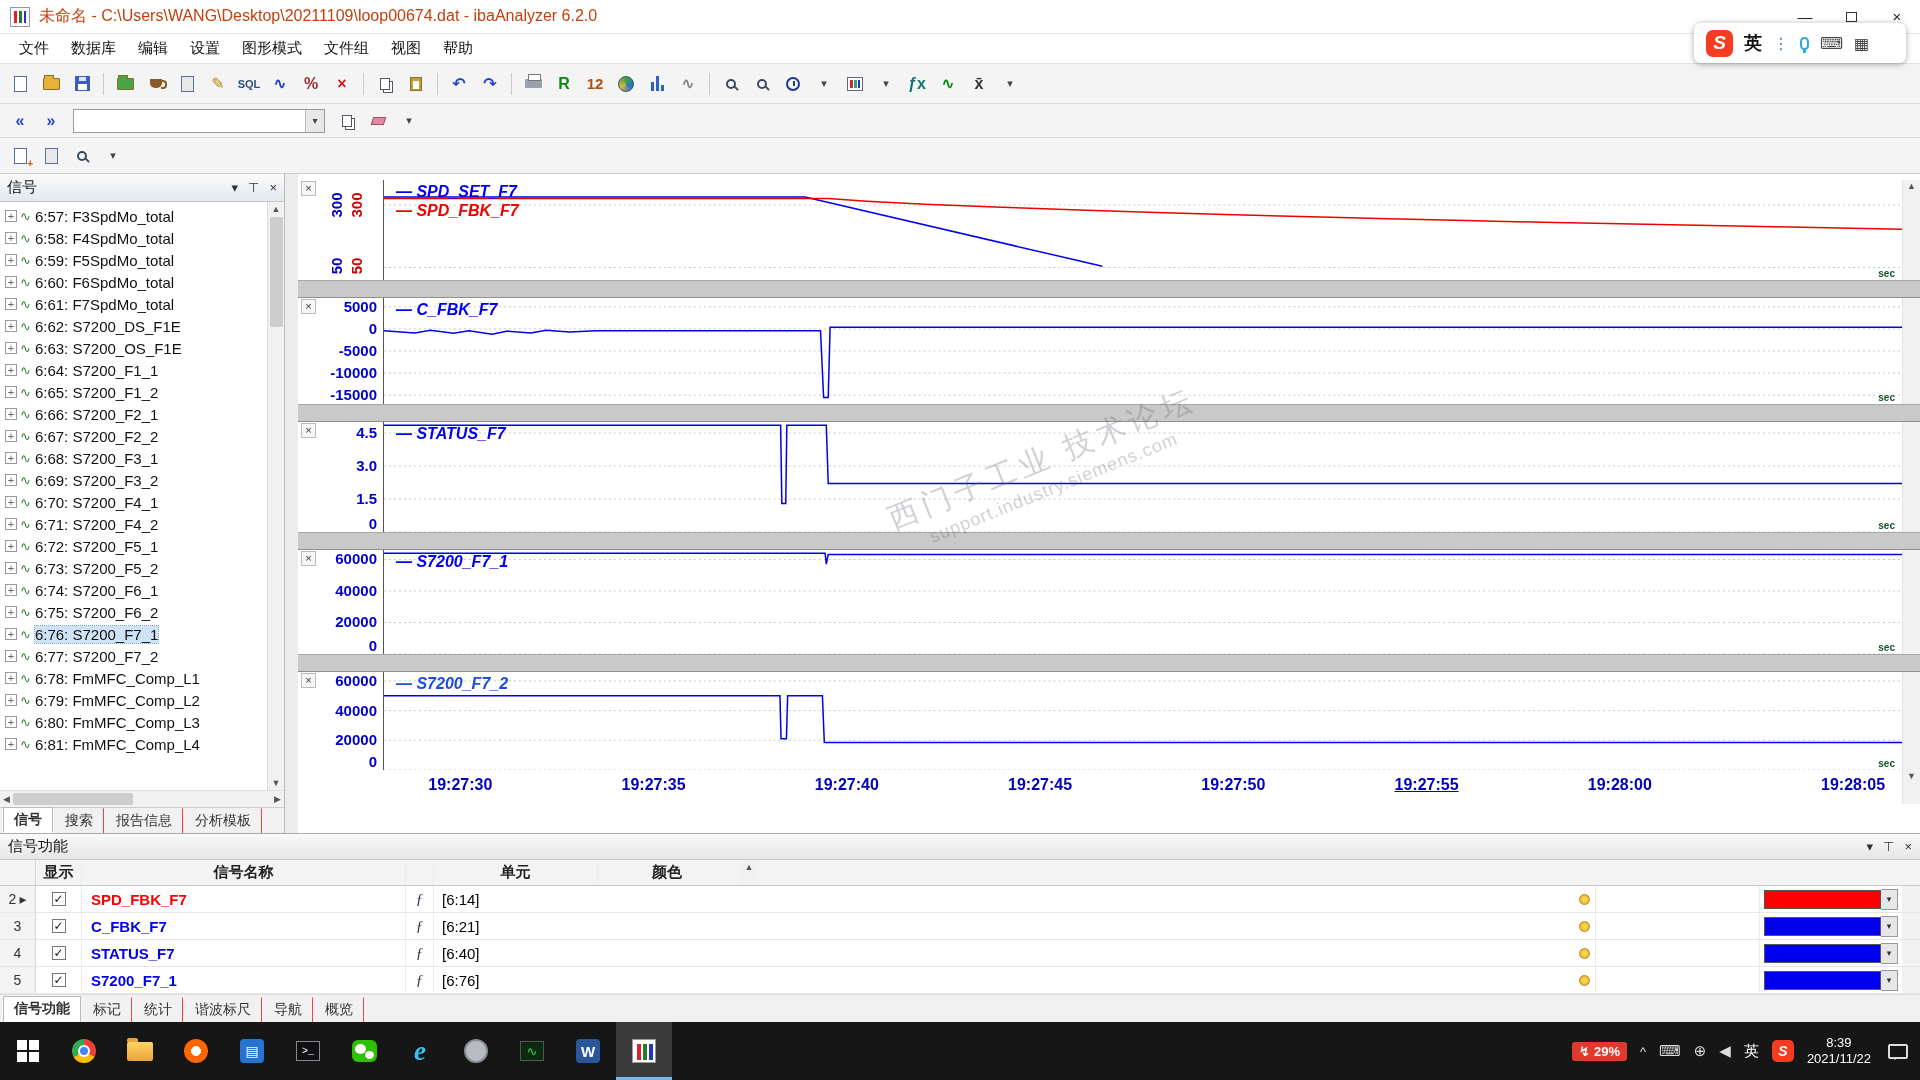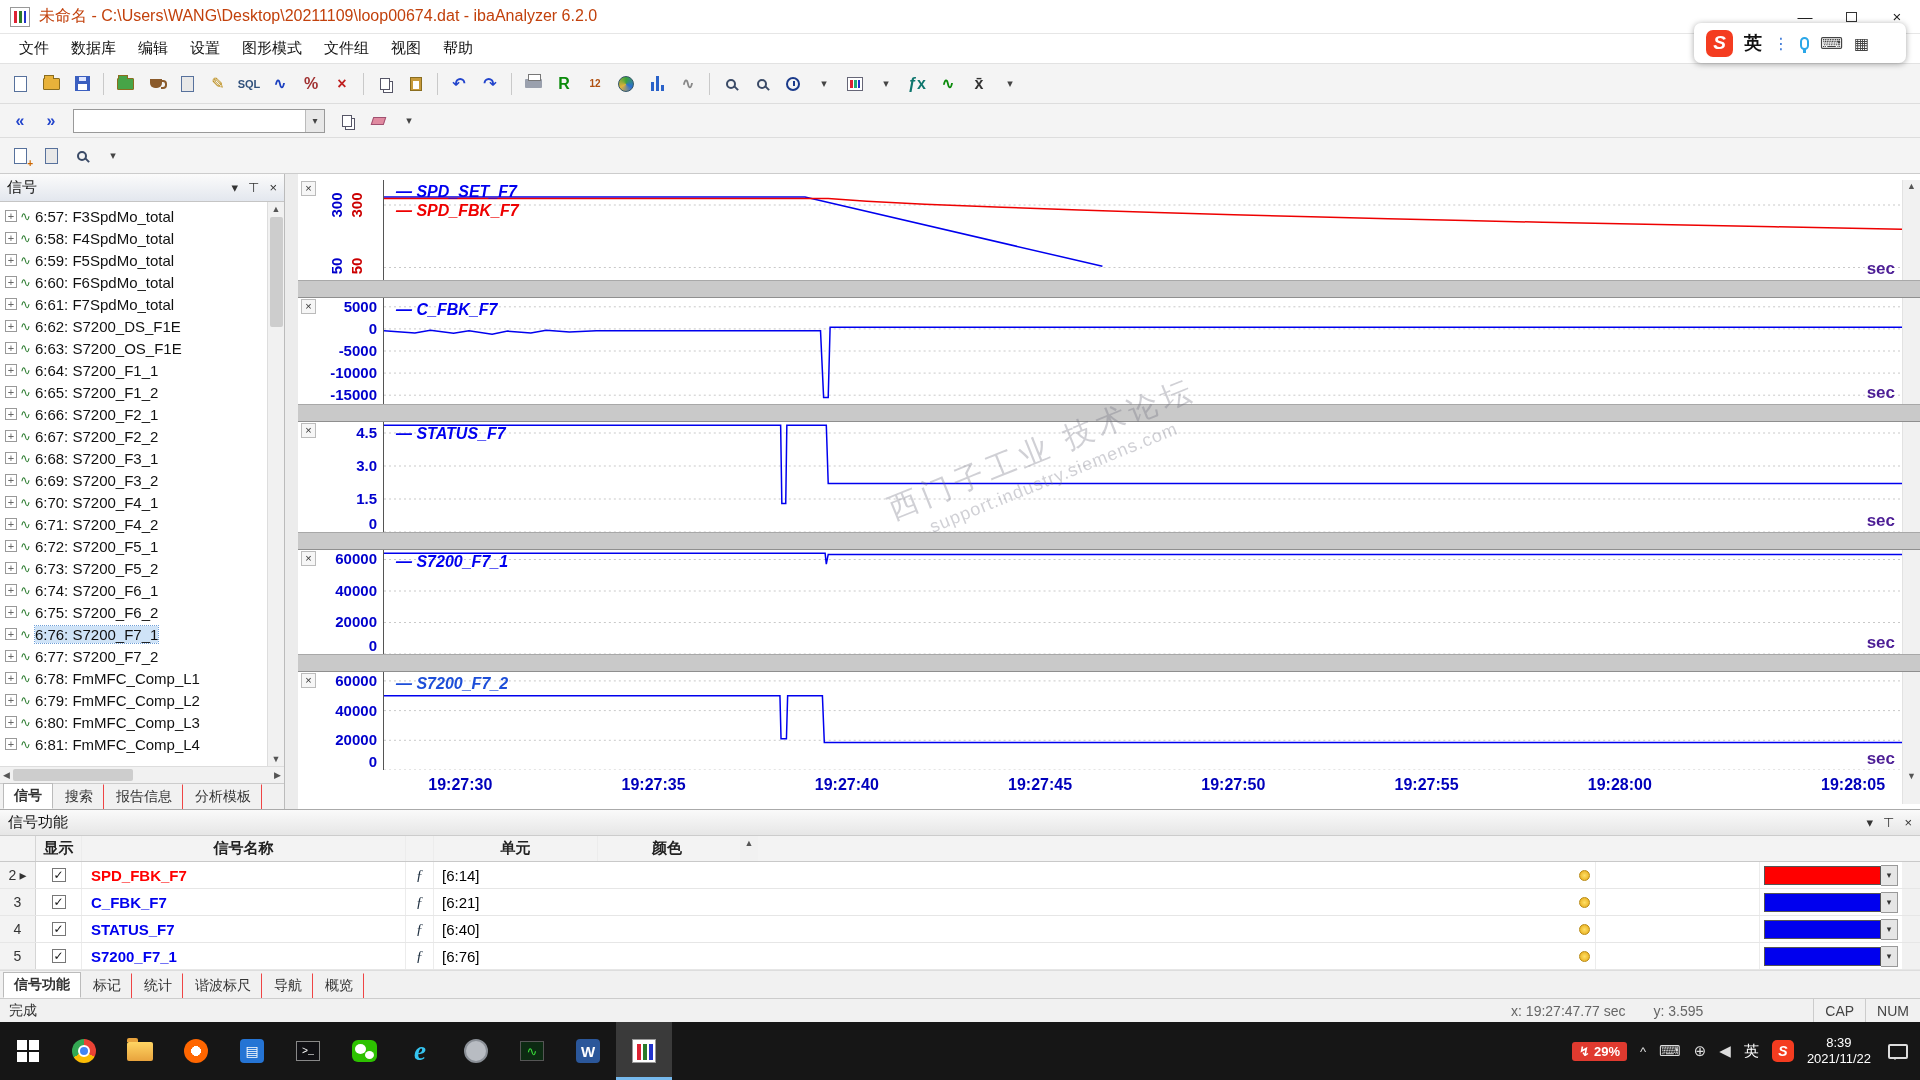--- a/index.html
+++ b/index.html
@@ -96,21 +96,21 @@
   .gutter{width:85px;flex:0 0 85px;position:relative;background:#fff;}
   .panel-close{position:absolute;left:3px;top:1px;width:15px;height:15px;border:1px solid #bbb;background:#f6f6f6;font-size:11px;line-height:13px;text-align:center;color:#333;}
   .ytick{position:absolute;font-size:15px;font-weight:bold;white-space:nowrap;}
   .ytick.rot{transform:translate(-50%,-50%) rotate(-90deg);}
   .ytick.hz{right:6px;text-align:right;left:auto;}
   .plot{flex:1;position:relative;border-left:1px solid #555;min-width:0;overflow:hidden;}
   .plot svg{position:absolute;inset:0;width:100%;height:100%;display:block;}
   .grid{stroke:#c9c9c9;stroke-dasharray:2 3;stroke-width:1;}
   .legend{position:absolute;left:12px;top:2px;}
   .lg-item{font-size:16px;line-height:19px;font-weight:bold;font-style:italic;}
-  .sec-label{position:absolute;right:7px;bottom:1px;color:#4c1d95;font-size:17px;font-weight:bold;}
+  .sec-label{position:absolute;right:7px;bottom:1px;color:#14532d;font-size:10px;font-weight:bold;}
   .vstrip{flex:0 0 18px;background:#f1f1f1;border-left:1px solid #e2e2e2;text-align:center;font-size:9px;color:#555;padding-top:1px;}
   .chart-sep{height:18px;background:#c9c9c9;border-top:1px solid #a8a8a8;border-bottom:1px solid #8f8f8f;}
   .xaxis-row{display:flex;height:34px;}
   .xlabels{flex:1;position:relative;}
   .xtick{position:absolute;top:6px;transform:translateX(-50%);color:#0000bb;font-size:16px;font-weight:bold;}
   .watermark{position:absolute;left:36%;top:40%;transform:rotate(-22deg);color:rgba(110,110,125,.32);text-align:center;pointer-events:none;z-index:5;}
   .wm1{font-size:30px;letter-spacing:5px;}
   .wm2{font-size:18px;letter-spacing:1px;}
 
   
@@ -256,21 +256,21 @@
         <span class="gl" style="color: rgb(34, 68, 204);">↷</span>
       </div>
       <div class="tsep"></div>
       <div class="tbi">
         <span class="s-print"></span>
       </div>
       <div class="tbi">
         <span class="gl" style="color: rgb(10, 138, 10);">R</span>
       </div>
       <div class="tbi">
-        <span class="gl" style="color: rgb(176, 80, 16); font-size: 10px;">12</span>
+        <span class="gl" style="color: rgb(176, 80, 16); font-size: 15px;">12</span>
       </div>
       <div class="tbi">
         <span class="s-globe"></span>
       </div>
       <div class="tbi">
         <span class="s-bars">
           <i></i>
           <i></i>
           <i></i>
         </span>
@@ -630,21 +630,21 @@
             <div class="vstrip"></div>
           </div>
           <div class="xaxis-row">
             <div class="gutter"></div>
             <div class="xlabels">
               <span class="xtick" style="left: 5.08906%;">19:27:30</span>
               <span class="xtick" style="left: 17.8117%;">19:27:35</span>
               <span class="xtick" style="left: 30.5344%;">19:27:40</span>
               <span class="xtick" style="left: 43.257%;">19:27:45</span>
               <span class="xtick" style="left: 55.9796%;">19:27:50</span>
-              <span class="xtick" style="left: 68.7023%;">19:27:55</span>
+              <span class="xtick" style="left: 68.7023%; text-decoration: underline;">19:27:55</span>
               <span class="xtick" style="left: 81.4249%;">19:28:00</span>
               <span class="xtick" style="left: 94.1476%; margin-left: 40px;">19:28:05</span>
             </div>
             <div class="vstrip">▼</div>
           </div>
         </div>
       <div class="watermark">
         <div class="wm1">西门子工业 技术论坛</div>
         <div class="wm2">support.industry.siemens.com</div>
       </div>
@@ -754,29 +754,20 @@
     <div class="tabs bp-tabs" id="bp-tabs">
         <span class="tab active">信号功能</span>
         <span class="tab">标记</span>
         <span class="tab">统计</span>
         <span class="tab">谐波标尺</span>
         <span class="tab">导航</span>
         <span class="tab">概览</span>
       </div>
   </div>
 
-  <div class="statusbar">
-    <span class="sb-left">完成</span>
-    <span class="sb-readout">
-      <span>x: 19:27:47.77 sec</span>
-      <span>y: 3.595</span>
-    </span>
-    <span class="sb-cell">CAP</span>
-    <span class="sb-cell">NUM</span>
-  </div>
 
   <div class="taskbar">
     <div id="tb-apps" style="display:flex;">
         <div class="tb-app">
           <span class="w-logo">
             <i></i>
             <i></i>
             <i></i>
             <i></i>
           </span>

